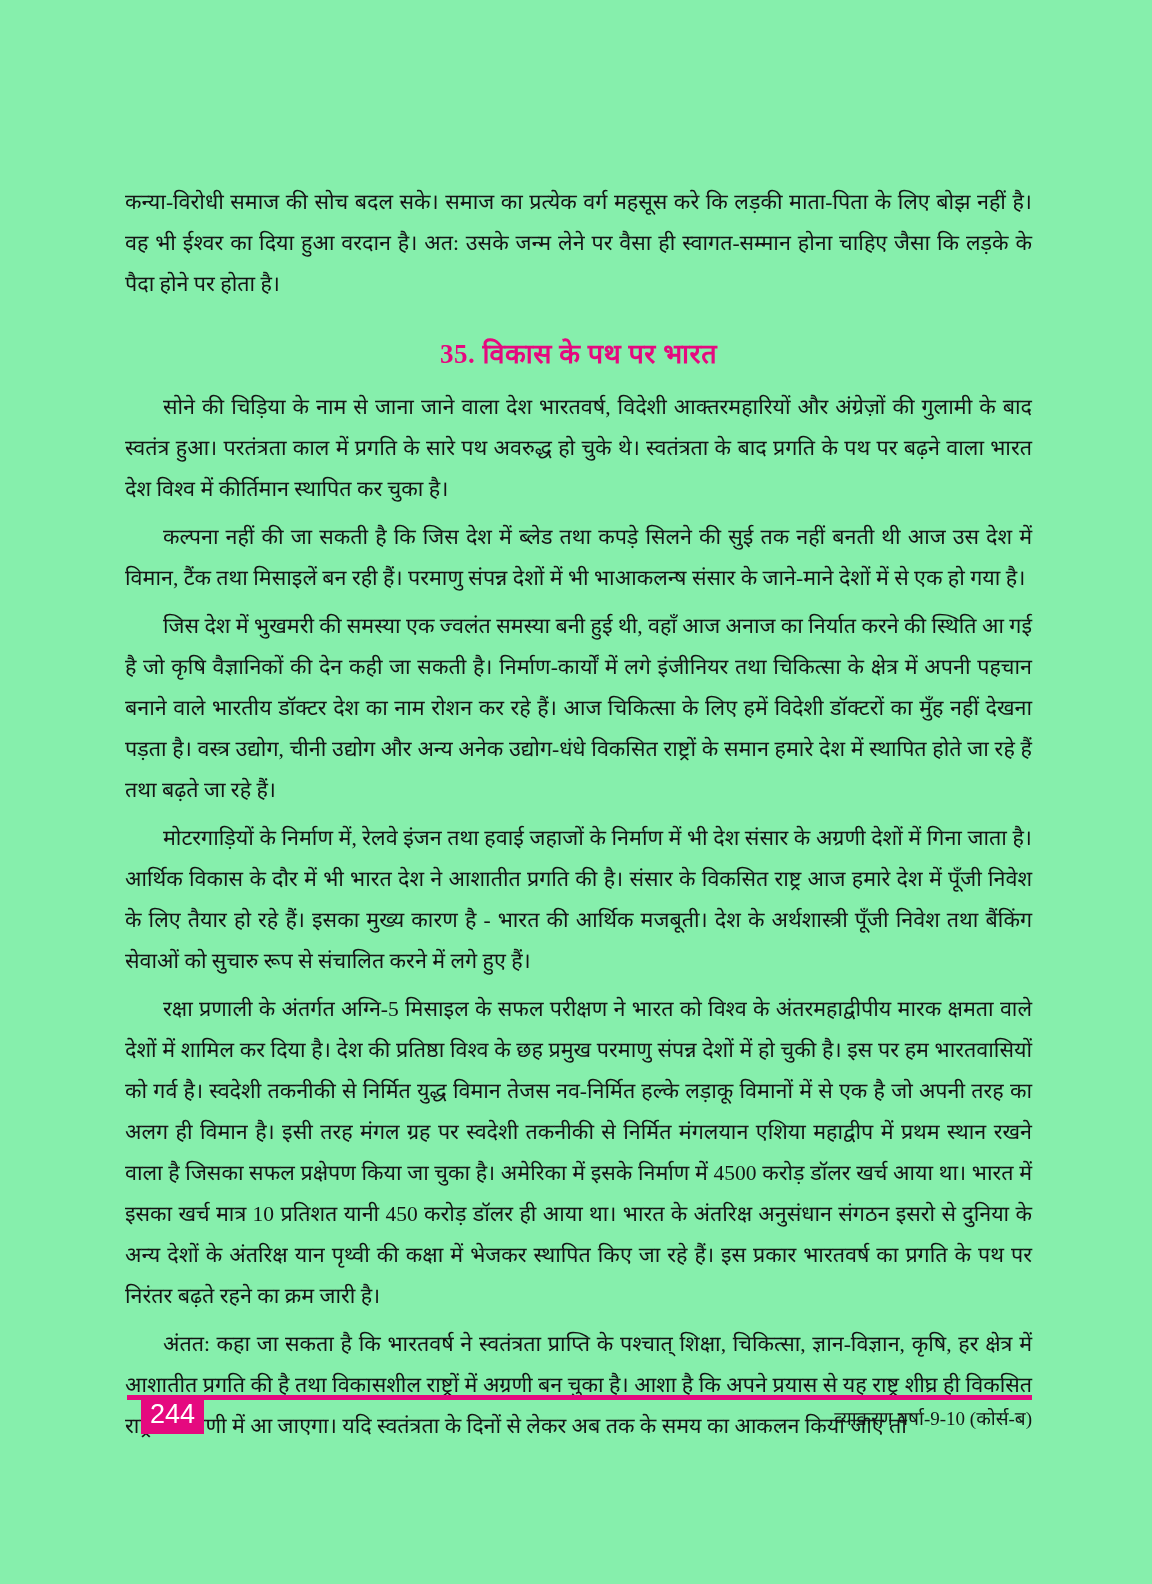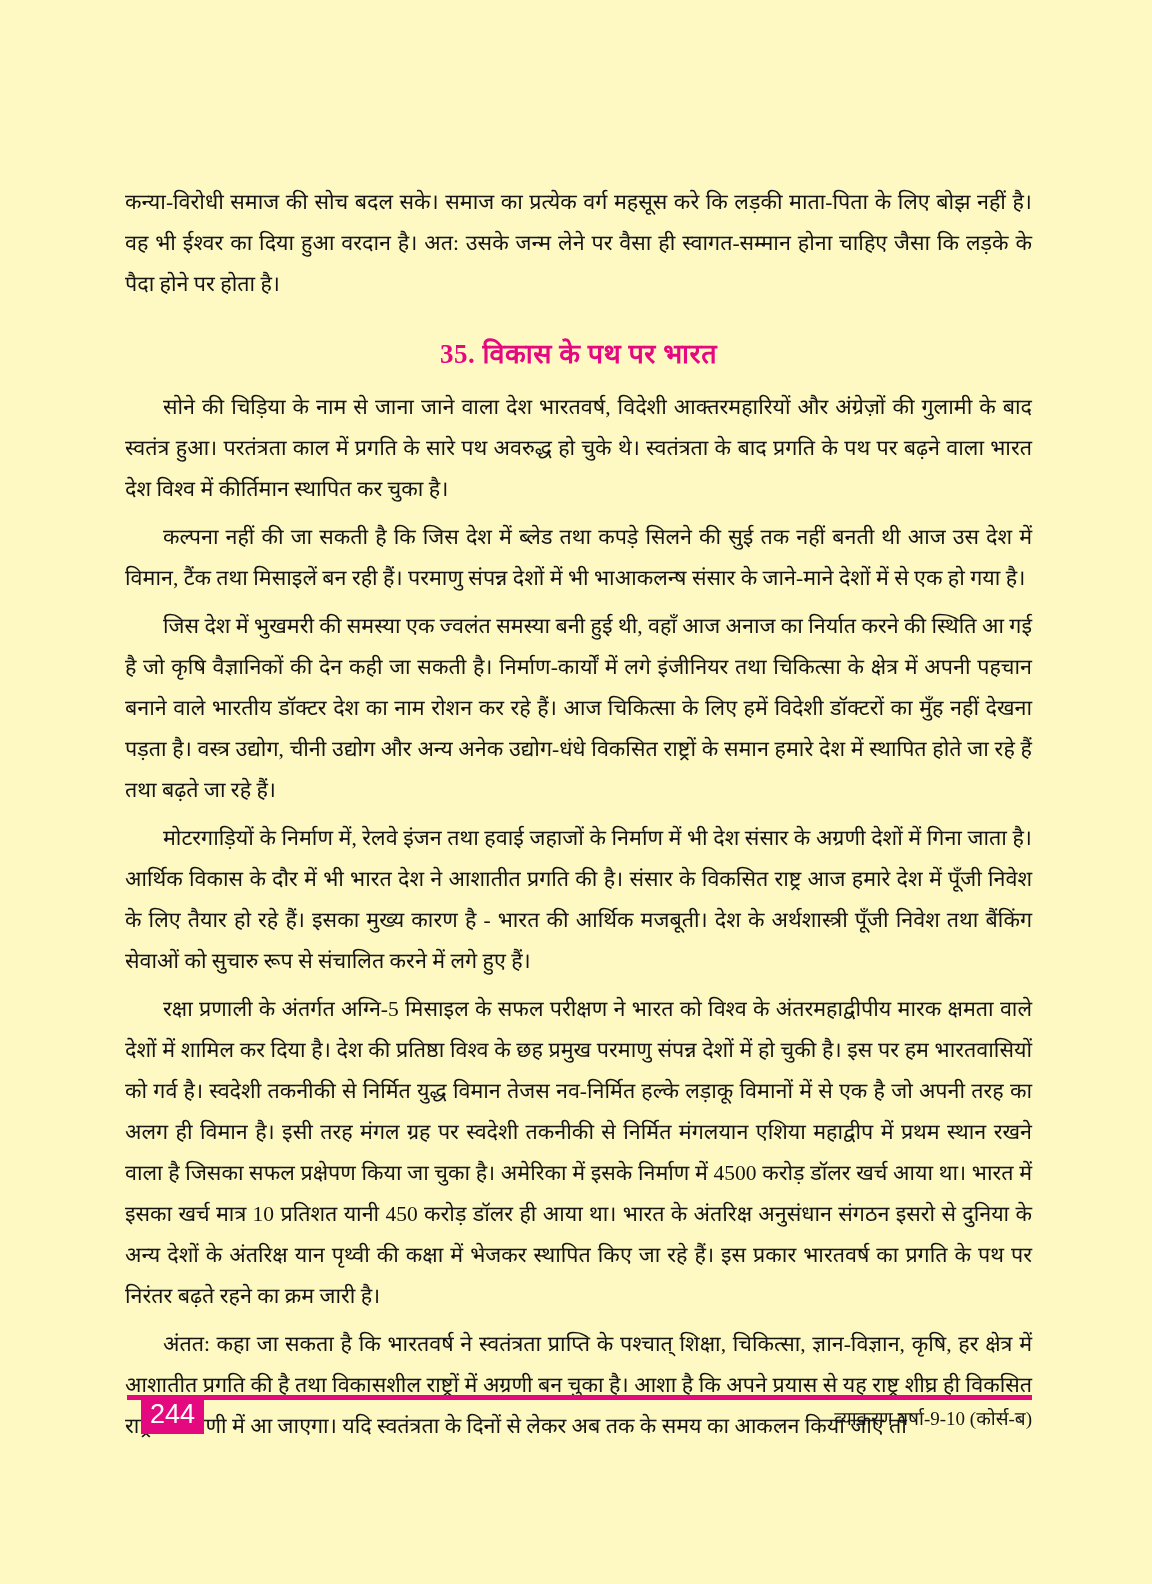--- a/index.html
+++ b/index.html
@@ -9,21 +9,21 @@
     height: 1584px;
     background: #ffffff;
     font-family: "Liberation Serif", "DejaVu Serif", serif;
     color: #1a1a1a;
     position: relative;
     overflow: hidden;
   }
   .page {
     position: absolute;
     inset: 0;
-    background: #fef9c3;
+    background: #86efac;
     text-decoration: underline;
   }
   .content {
     position: absolute;
     left: 125px;
     top: 182px;
     width: 907px;
   }
   .content p {
     font-size: 21.5px;

